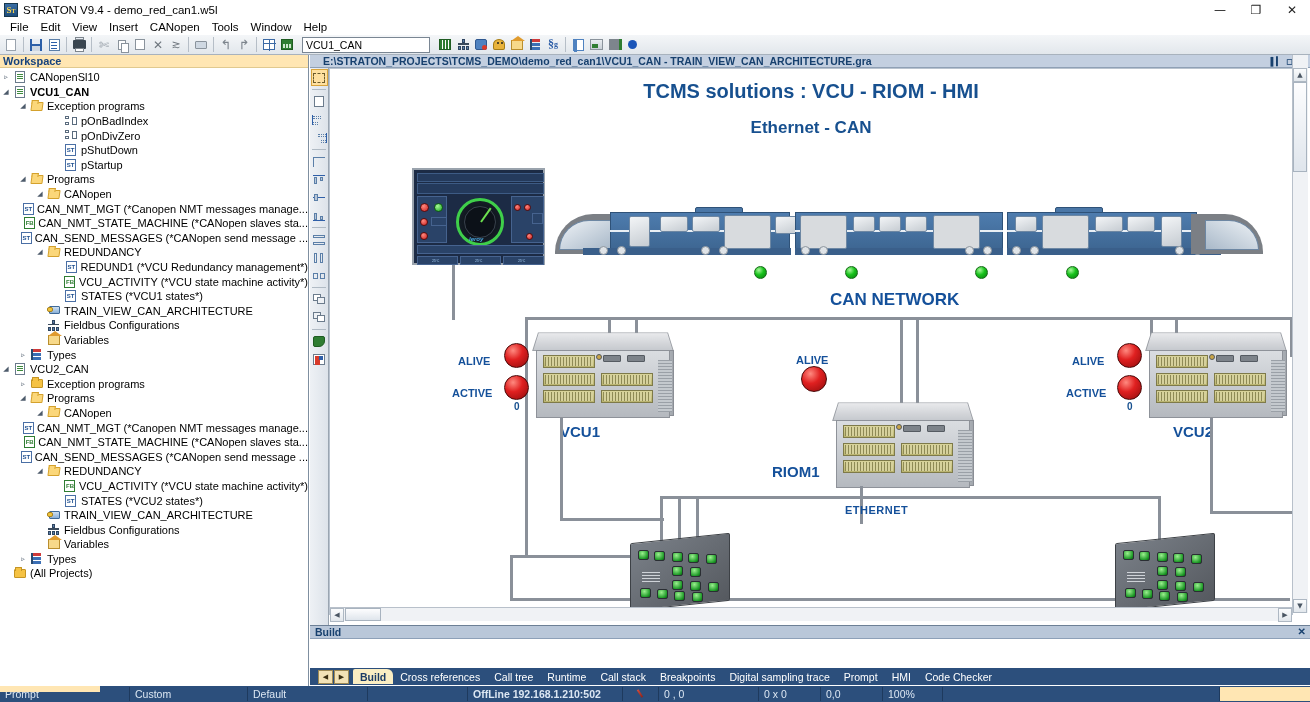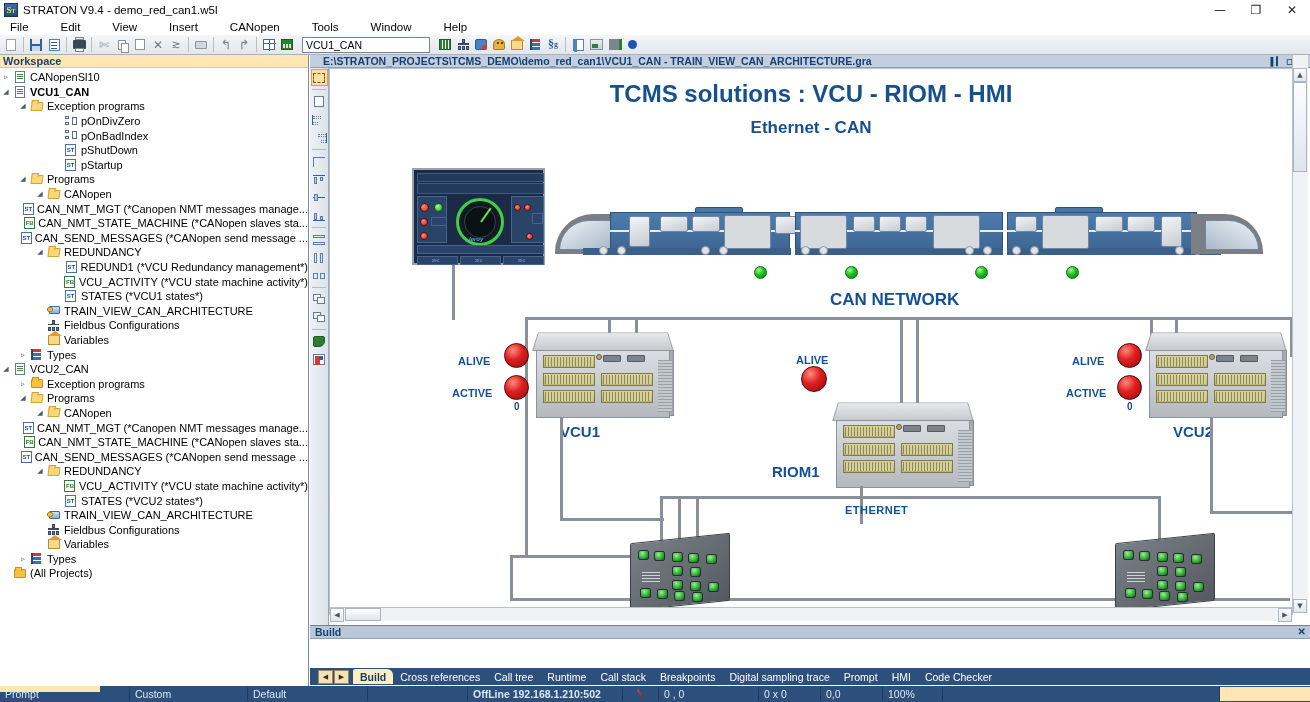--- a/index.html
+++ b/index.html
@@ -27,21 +27,21 @@
   .title-text { font-size: 11.5px; color: #000; }
   .win-btns { position: absolute; right: 0; top: 0; height: 19px; display: flex; }
   .win-btn {
     width: 36px; height: 19px; display: flex; align-items: center; justify-content: center;
     font-size: 12px; color: #222; font-family: "DejaVu Sans", sans-serif;
   }
 
   
   .menubar {
     position: absolute; left: 0; top: 19px; width: 1310px; height: 16px;
-    background: #ffffff; display: flex; align-items: center; padding-left: 4px; gap: 20px;
+    background: #ffffff; display: flex; align-items: center; padding-left: 4px;
   }
   .menu-item { padding: 1px 6px; font-size: 11.5px; color: #000; }
 
   
   .toolbar {
     position: absolute; left: 0; top: 35px; width: 1310px; height: 20px;
     background: linear-gradient(#f4f6f8,#e2e7ec);
     border-bottom: 1px solid #a8b2bd;
     display: flex; align-items: center; padding-left: 2px;
   }
@@ -513,33 +513,33 @@
         <div class="tree-row">
           <span style="display:inline-block;width:51px"></span>
           <span class="twisty spacer"></span>
           <span class="ico">
             <span class="fbd-ico">
               <i class="a"></i>
               <i class="b"></i>
               <i class="c"></i>
             </span>
           </span>
-          <span class="tree-label">pOnDivZero</span>
+          <span class="tree-label">pOnBadIndex</span>
         </div>
         <div class="tree-row">
           <span style="display:inline-block;width:51px"></span>
           <span class="twisty spacer"></span>
           <span class="ico">
             <span class="fbd-ico">
               <i class="a"></i>
               <i class="b"></i>
               <i class="c"></i>
             </span>
           </span>
-          <span class="tree-label">pOnBadIndex</span>
+          <span class="tree-label">pOnDivZero</span>
         </div>
         <div class="tree-row">
           <span style="display:inline-block;width:51px"></span>
           <span class="twisty spacer"></span>
           <span class="ico">
             <span class="st-ico">ST</span>
           </span>
           <span class="tree-label">pShutDown</span>
         </div>
         <div class="tree-row">
@@ -899,21 +899,21 @@
     <span>E:\STRATON_PROJECTS\TCMS_DEMO\demo_red_can1\VCU1_CAN - TRAIN_VIEW_CAN_ARCHITECTURE.gra</span>
     <div class="doc-btns">
       <div class="doc-btn">▌▎</div>
       <div class="doc-btn">◻</div>
       <div class="doc-btn">✕</div>
     </div>
   </div>
 
   <div class="canvas">
 
-    <div class="d-title" style="top:12px;font-size:24px;left:0;">TCMS solutions : VCU - RIOM - HMI</div>
+    <div class="d-title" style="top:12px;font-size:20px;left:0;">TCMS solutions : VCU - RIOM - HMI</div>
     <div class="d-title" style="top:50px;font-size:17px;left:0;">Ethernet - CAN</div>
 
     <div class="hmi" style="left:82px;top:100px;width:133px;height:97px;">
 
       <div class="bar" style="left:3px;top:3px;width:127px;height:9px;"></div>
       <div class="bar" style="left:3px;top:13px;width:127px;height:11px;"></div>
 
       <div class="cell" style="left:3px;top:26px;width:30px;height:47px;"></div>
       <div class="dot" style="left:6px;top:33px;width:9px;height:9px;background:radial-gradient(circle at 35% 30%,#ff8a80,#cc2020);border:1px solid #5a0b0b;"></div>
       <div class="dot" style="left:20px;top:33px;width:9px;height:9px;background:radial-gradient(circle at 35% 30%,#a8f79a,#18a81c);border:1px solid #0d5a14;"></div>

